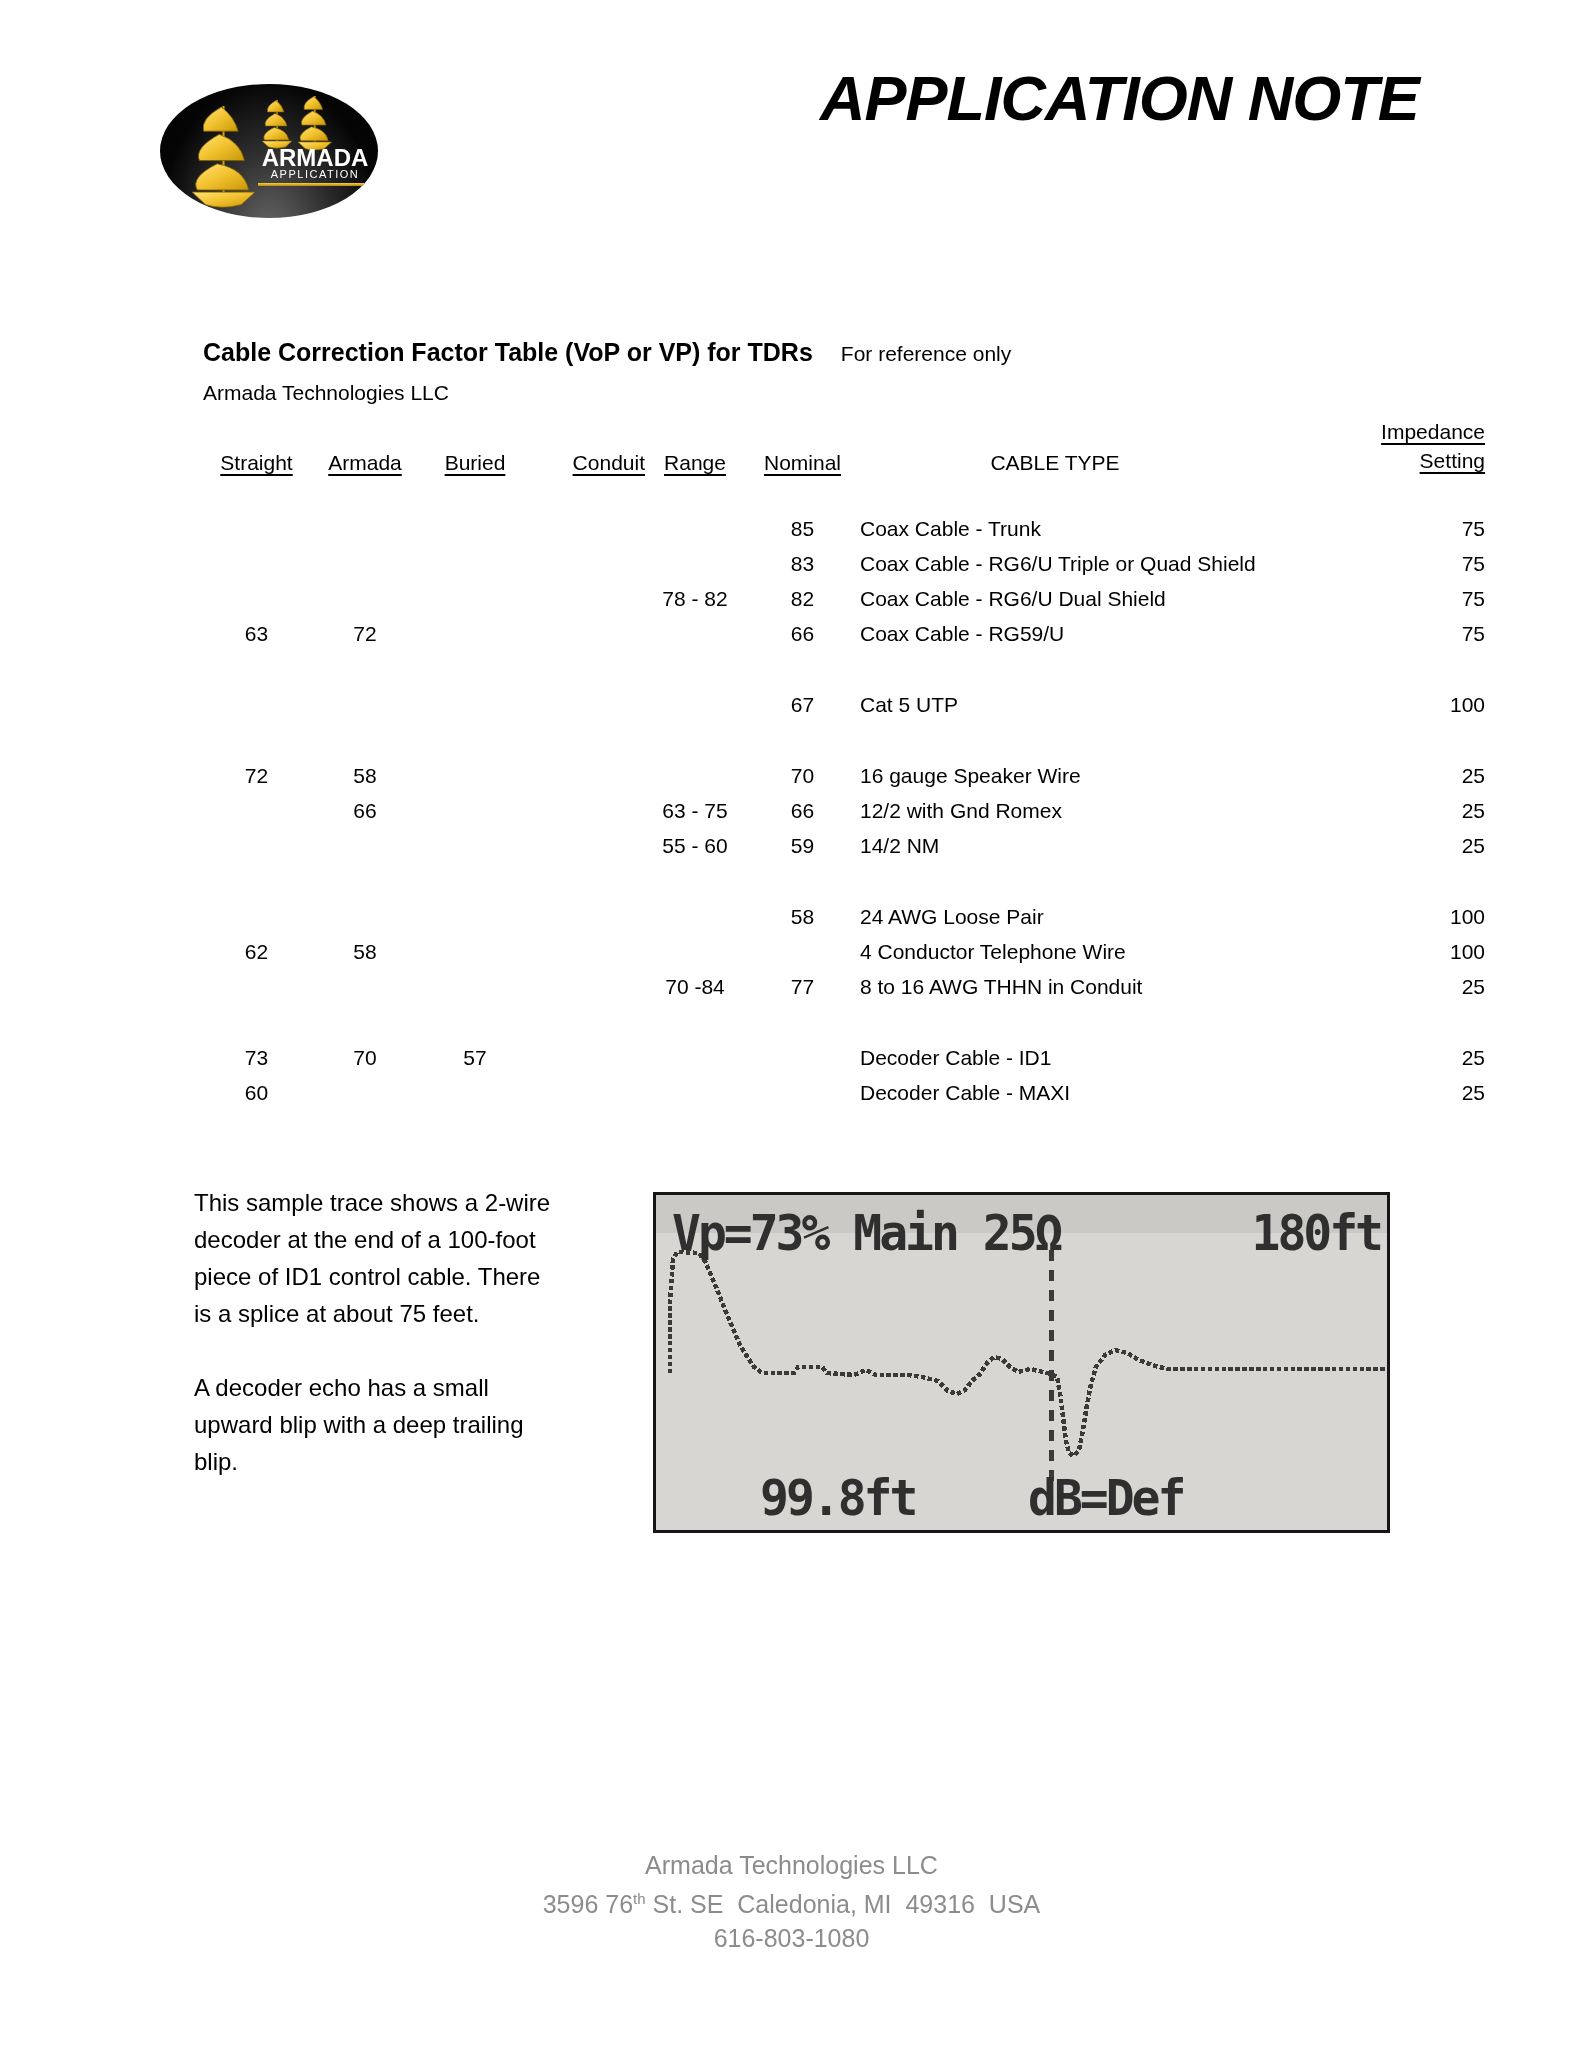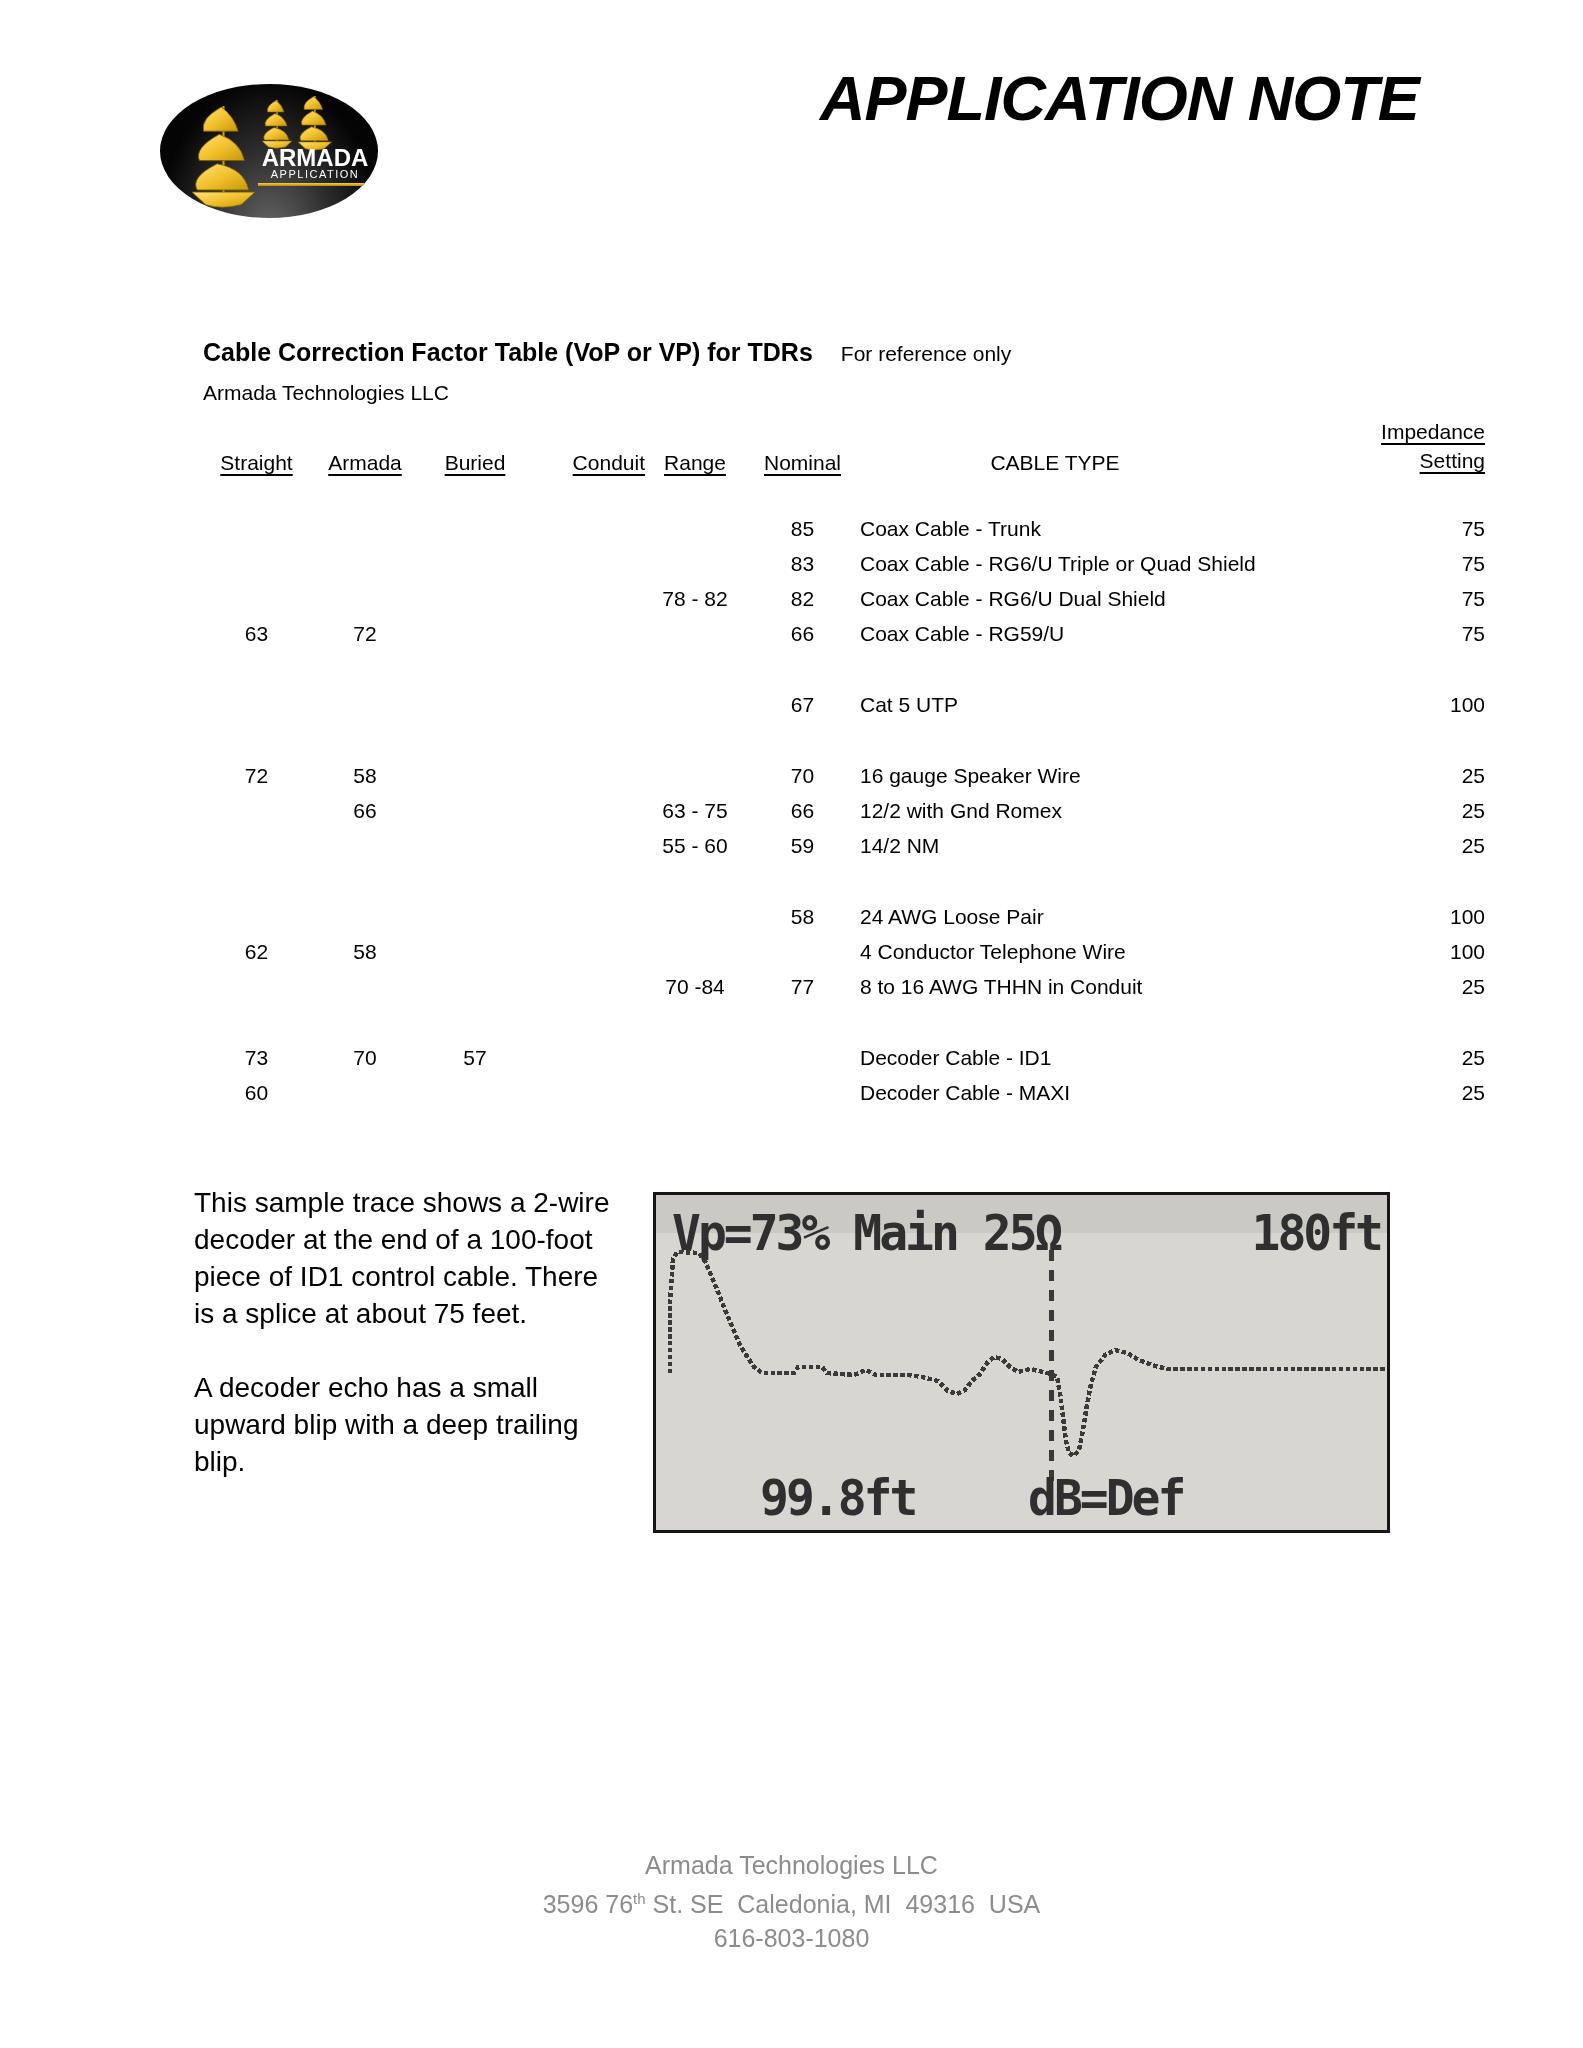--- a/index.html
+++ b/index.html
@@ -52,21 +52,21 @@
   .c-cable{width:390px;text-align:left;padding-left:32px;}
   .c-imp{width:235px;text-align:right;padding-right:4px;}
   thead th{vertical-align:bottom;height:85px;}
   thead .u{text-decoration:underline;text-underline-offset:4px;}
   thead .c-cable{text-align:center;padding-left:120px;}
   .imp-hdr div{line-height:29px;}
   tbody tr{height:35px;}
   tbody tr.spacer-row{height:36px;}
   tr.hdr-spacer{height:36px;}
   
-  .sample-text{position:absolute;left:194px;top:1184px;width:440px;font-size:28px;line-height:37px;}
+  .sample-text{position:absolute;left:194px;top:1184px;width:440px;font-size:24px;line-height:37px;}
   .sample-text .gap{height:37px;}
   
   .tdr{
     position:absolute;left:653px;top:1192px;width:737px;height:341px;
     background:#d7d6d3;border:3px solid #161616;box-sizing:border-box;
   }
   .tdr-band{position:absolute;left:0;top:0;right:0;height:38px;background:#cac9c6;}
   .tdr svg{position:absolute;left:0;top:0;}
   .lcd{
     position:absolute;font-family:"DejaVu Sans Mono",monospace;font-weight:bold;

